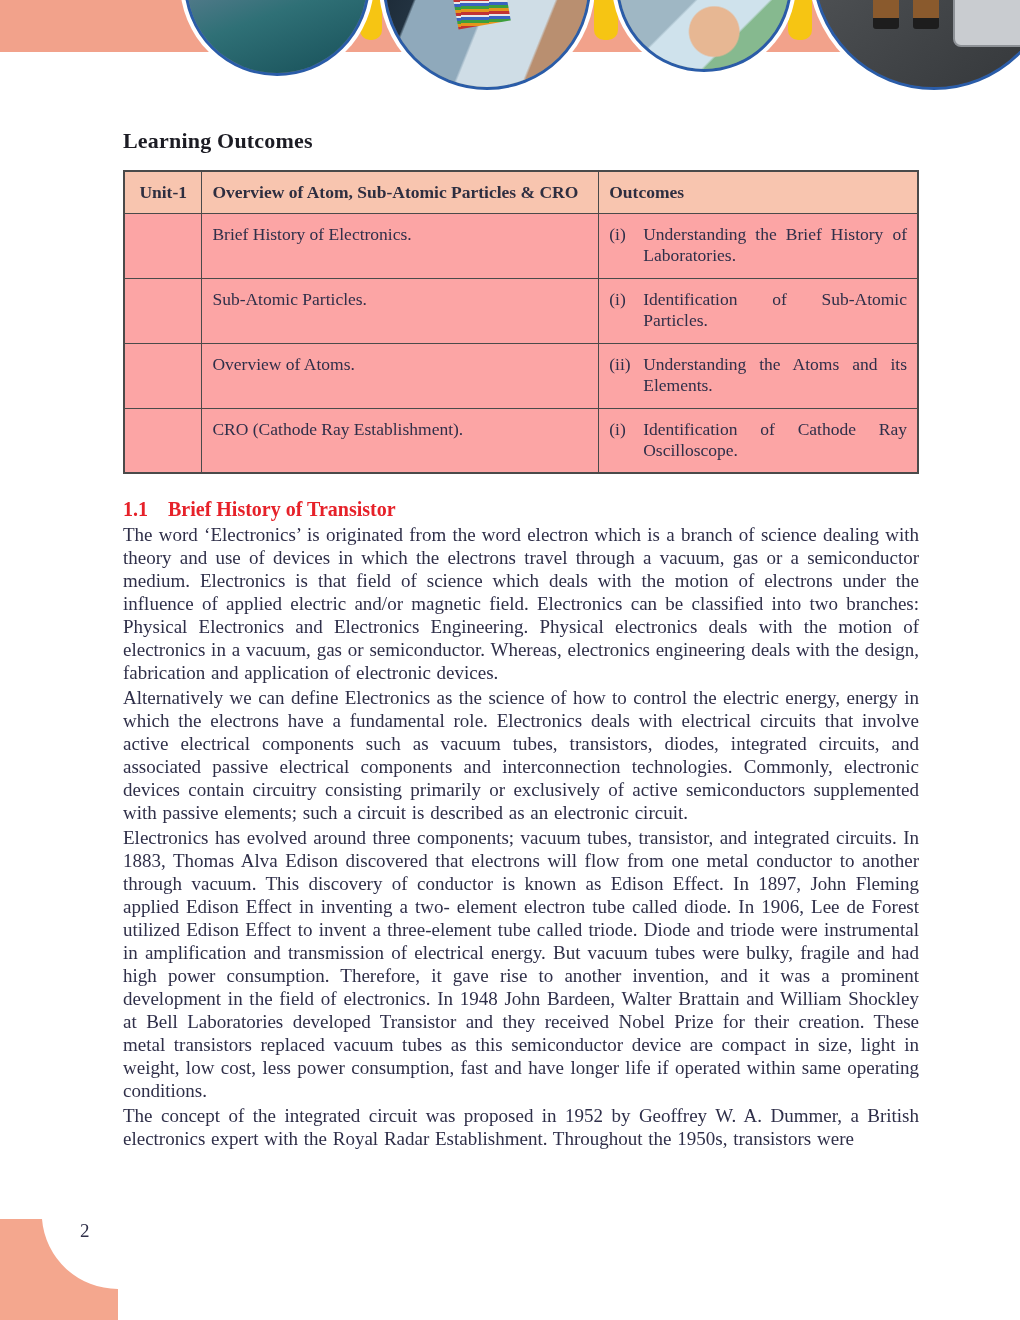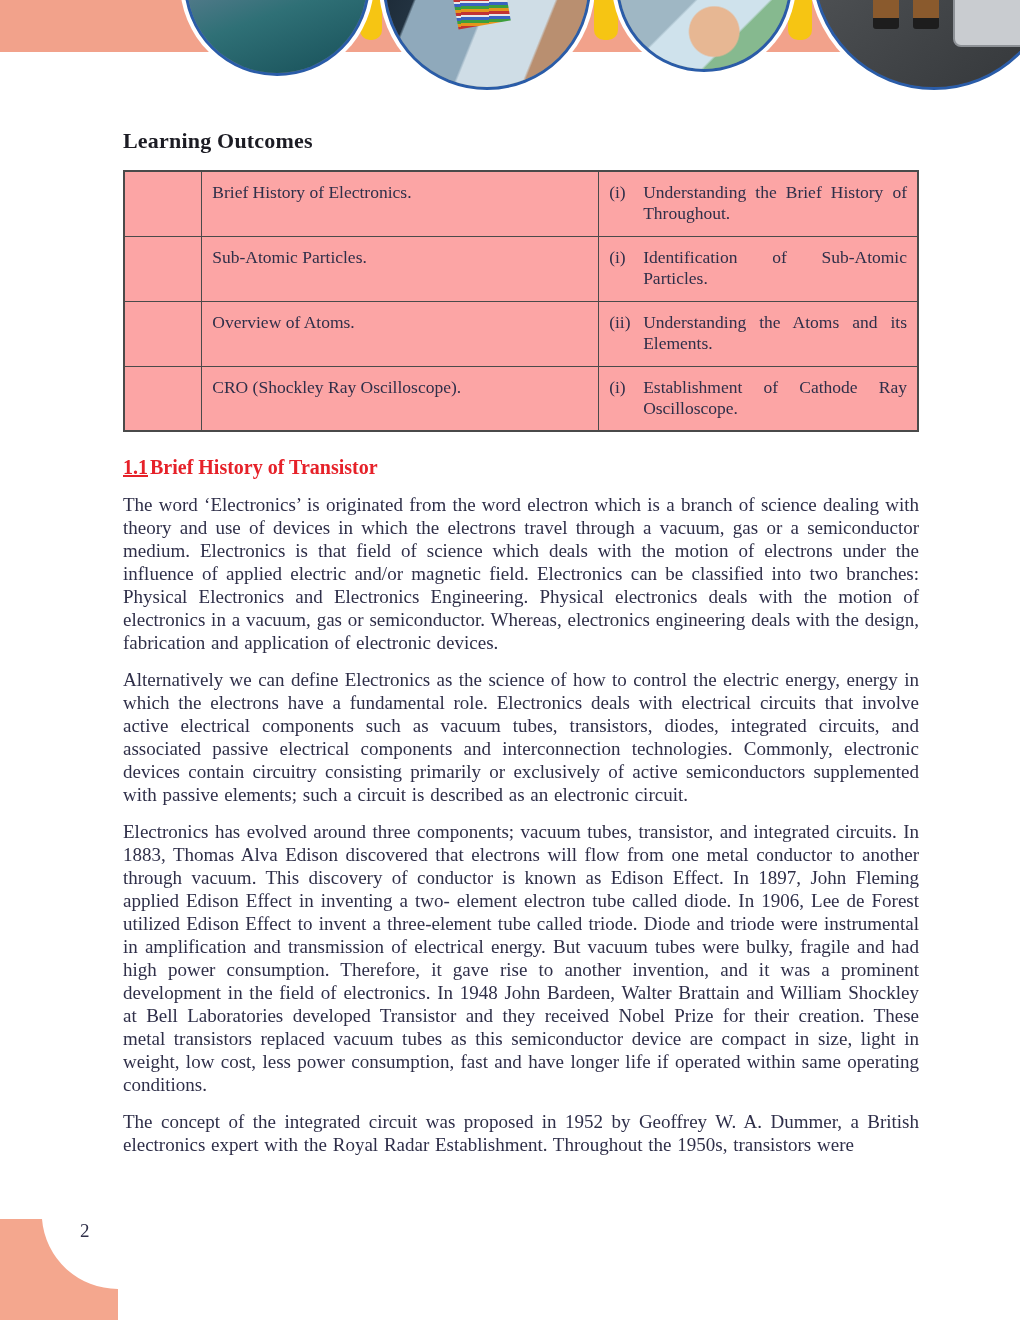--- a/index.html
+++ b/index.html
@@ -64,23 +64,23 @@
       height:42px; vertical-align:middle; padding:2px 10px; font-size:17.5px; }
   tr.trow td { background:#fca5a5; height:65px; padding:10px 10px; }
   td.c-unit  { width:78px; text-align:center; }
   td.c-topic { width:398px; }
   td.c-out   { width:320px; }
   .outflex { display:flex; }
   .outflex .marker { width:34px; flex:0 0 34px; }
   .outflex .otext { flex:1; text-align:justify; }
 
   .sec-head { margin-top:24px; font-size:20px; font-weight:bold; color:#e62129; }
-  .sec-head .num { margin-right:2px;text-decoration:underline; }
+  .sec-head .num { margin-right:20px; }
 
-  .para { margin-top:14px; font-size:19px; line-height:23px; text-align:justify;
+  .para { margin-top:2px; font-size:19px; line-height:23px; text-align:justify;
       color:#2f2f49; word-spacing:1px; }
 
   
   .corner { position:absolute; left:0; bottom:0; width:120px; height:107px; }
   .pagenum { position:absolute; left:80px; top:1220px; font-size:19px; color:#2f2f49; }
 </style>
 </head>
 <body>
 
 <div class="banner"></div>
@@ -107,28 +107,33 @@
     
   </div>
 </div>
 
 <div class="col">
 
   <div class="lo-title">Learning Outcomes</div>
 
   <table class="lo">
     <tbody>
+        <tr class="thead">
+      <td class="c-unit">Unit-1</td>
+      <td class="c-topic">Overview of Atom, Sub-Atomic Particles &amp; CRO</td>
+      <td class="c-out">Outcomes</td>
+    </tr>
 
     <tr class="trow">
       <td class="c-unit"></td>
       <td class="c-topic">Brief History of Electronics.</td>
       <td class="c-out">
         <div class="outflex">
           <span class="marker">(i)</span>
-          <span class="otext">Understanding the Brief History of Throughout.</span>
+          <span class="otext">Understanding the Brief History of Laboratories.</span>
         </div>
       </td>
     </tr>
 
     <tr class="trow">
       <td class="c-unit"></td>
       <td class="c-topic">Sub-Atomic Particles.</td>
       <td class="c-out">
         <div class="outflex">
           <span class="marker">(i)</span>
@@ -143,25 +148,25 @@
       <td class="c-out">
         <div class="outflex">
           <span class="marker">(ii)</span>
           <span class="otext">Understanding the Atoms and its Elements.</span>
         </div>
       </td>
     </tr>
 
     <tr class="trow">
       <td class="c-unit"></td>
-      <td class="c-topic">CRO (Shockley Ray Oscilloscope).</td>
+      <td class="c-topic">CRO (Cathode Ray Establishment).</td>
       <td class="c-out">
         <div class="outflex">
           <span class="marker">(i)</span>
-          <span class="otext">Establishment of Cathode Ray Oscilloscope.</span>
+          <span class="otext">Identification of Cathode Ray Oscilloscope.</span>
         </div>
       </td>
     </tr>
   </tbody>
     </table>
 
   <div class="sec-head">
     <span class="num">1.1</span><span>Brief History of Transistor</span>
   </div>
 

